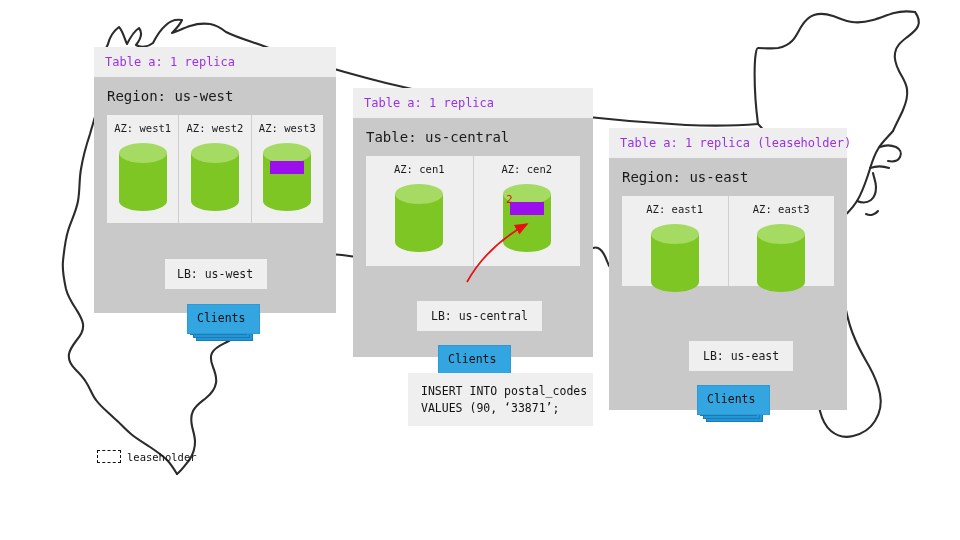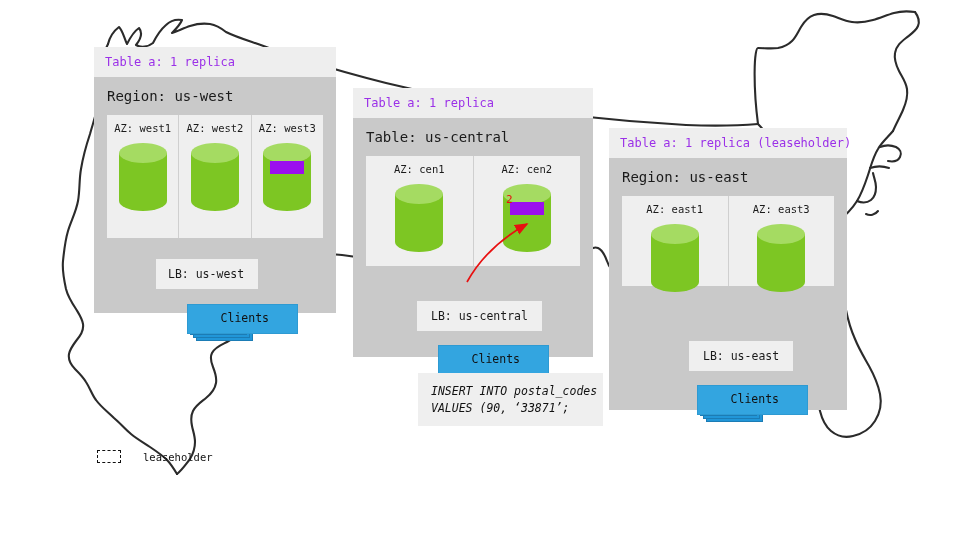--- a/index.html
+++ b/index.html
@@ -76,23 +76,23 @@
     position: absolute;
     background: #2196d8;
     border: 1.5px solid #1b7cb5;
   }
   .clients-btn {
     position: absolute;
     left:0; top:0;
     background: #33a5e0;
     color: #111;
     font-size: 11.5px;
-    text-align: right;
+    text-align: left;
     line-height: 1;
-    padding: 8px 28px;
+    padding: 8px 9px;
     white-space: nowrap;
     border: 1px solid #2e9ad2;
   }
   .sql-box {
     position: absolute;
     background: #efefef;
     font-size: 11.5px;
     color: #111;
     padding: 10px 13px;
     white-space: pre;
@@ -100,21 +100,21 @@
   }
   .arrow-label {
     position: absolute;
     color: #e81010;
     font-size: 11px;
   }
   .legend {
     position: absolute;
     display: flex;
     align-items: center;
-    gap: 22px;
+    gap: 6px;
   }
   .legend-swatch {
     width: 22px; height: 11px;
     border: 1.6px dashed #111;
     background: transparent;
   }
   .legend-text { font-size: 10.5px; color: #111; white-space: nowrap; }
 </style>
 </head>
 <body>
@@ -197,21 +197,21 @@
 
       <path d="M758,124 C762,128 766,133 770,138"></path>
     </g>
   </svg>
 
   <div class="region-card" style="left:94px; top:47px; width:242px;">
     <div class="card-header">Table a: 1 replica</div>
     <div class="card-body" style="height:236px;">
       <div class="region-title">Region: us-west</div>
 
-      <div class="az-row" style="height:123px;">
+      <div class="az-row" style="height:108px;">
         <div class="az-cell">
           <div class="az-label">AZ: west1</div>
           <div class="cyl-wrap">
             <svg class="cyl" width="52" height="72" viewBox="0 0 52 72" xmlns="http://www.w3.org/2000/svg">
               <path d="M2,12 L2,60 A24,10 0 0 0 50,60 L50,12 Z" fill="#7DC623"></path>
               <ellipse cx="26" cy="12" rx="24" ry="10" fill="#A5DB62"></ellipse>
             </svg>
           </div>
         </div>
         <div class="az-cell">
@@ -228,21 +228,21 @@
           <div class="cyl-wrap">
             <svg class="cyl" width="52" height="72" viewBox="0 0 52 72" xmlns="http://www.w3.org/2000/svg">
               <path d="M2,12 L2,60 A24,10 0 0 0 50,60 L50,12 Z" fill="#7DC623"></path>
               <ellipse cx="26" cy="12" rx="24" ry="10" fill="#A5DB62"></ellipse>
             </svg>
             <div class="leaseholder-rect" style="left:9px; top:20px; width:34px; height:13px;"></div>
           </div>
         </div>
       </div>
 
-      <div class="lb-box" style="left:62px; top:182px;padding-left:12px;">LB: us-west</div>
+      <div class="lb-box" style="left:71px; top:182px;padding-left:12px;">LB: us-west</div>
 
       <div class="clients-stack" style="left:93px; top:227px; width:64px; height:35px;">
         <div class="clients-shadow" style="left:9px; top:9px; width:55px; height:26px;"></div>
         <div class="clients-shadow" style="left:6px; top:6px; width:55px; height:26px;"></div>
         <div class="clients-shadow" style="left:3px; top:3px; width:55px; height:26px;"></div>
         <div class="clients-btn" style="width:53px;">Clients</div>
       </div>
     </div>
   </div>
 
@@ -287,21 +287,21 @@
   <svg style="position:absolute; left:455px; top:190px; width:95px; height:100px;" viewBox="0 0 95 100" xmlns="http://www.w3.org/2000/svg">
     <defs>
       <marker id="ah" markerWidth="9" markerHeight="9" refX="7" refY="3.2" orient="auto">
         <path d="M0,0 L8,3.2 L0,6.4 z" fill="#e81010"></path>
       </marker>
     </defs>
     <path d="M12,92 C22,74 38,53 72,34" stroke="#e81010" stroke-width="1.7" fill="none" marker-end="url(#ah)"></path>
   </svg>
   <div class="arrow-label" style="left:506px; top:193px;">2</div>
 
-  <div class="sql-box" style="left:418px; top:373px; width:159px;font-style:italic;">INSERT INTO postal_codes
+  <div class="sql-box" style="left:408px; top:373px; width:159px;">INSERT INTO postal_codes
 VALUES (90, ‘33871’;</div>
 
   <div class="region-card" style="left:609px; top:128px; width:238px;">
     <div class="card-header">Table a: 1 replica (leaseholder)</div>
     <div class="card-body" style="height:252px;">
       <div class="region-title">Region: us-east</div>
 
       <div class="az-row" style="height:90px;">
         <div class="az-cell">
           <div class="az-label">AZ: east1</div>

